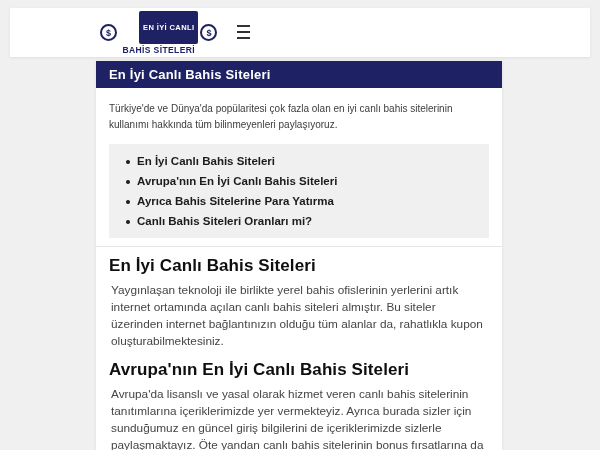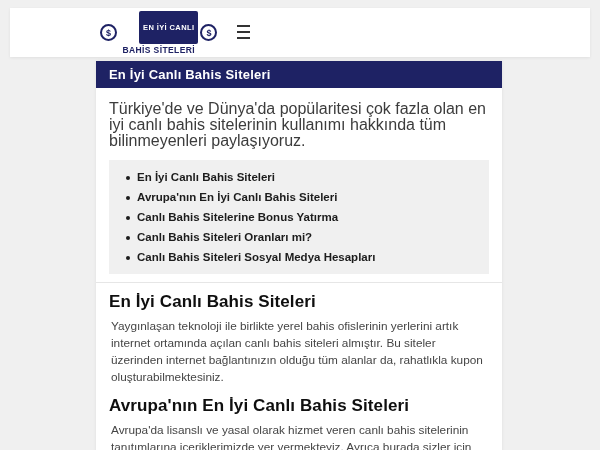--- a/index.html
+++ b/index.html
@@ -65,21 +65,21 @@
     display: flex; align-items: center; padding: 0 13px;
   }
   .titlebar h1 {
     margin: 0; color: #ffffff;
     font-size: 13px; font-weight: 600; letter-spacing: 0.2px;
   }
   .content { padding: 7px 13px 0 13px; }
 
   .intro {
     margin: 6px 0 11px 0;
-    font-size: 16px; font-weight: 500;
+    font-size: 10px; font-weight: 500;
     color: #3c3c3c; line-height: 16px;
   }
 
   .toc {
     background: #f0f0f0;
     padding: 7px 6px;
     margin: 0;
   }
   .toc ul { list-style: none; margin: 0; padding: 0; }
   .toc li {
@@ -135,23 +135,22 @@
     <h1>En İyi Canlı Bahis Siteleri</h1>
   </div>
 
   <div class="content">
     <p class="intro">Türkiye'de ve Dünya'da popülaritesi çok fazla olan en iyi canlı bahis sitelerinin kullanımı hakkında tüm bilinmeyenleri paylaşıyoruz.</p>
 
     <nav class="toc">
       <ul>
         <li>En İyi Canlı Bahis Siteleri</li>
         <li>Avrupa'nın En İyi Canlı Bahis Siteleri</li>
-        <li>Canlı Bahis Sitelerine Bonus Yatırma</li>
+        <li>Ayrıca Bahis Sitelerine Para Yatırma</li>
         <li>Canlı Bahis Siteleri Oranları mi?</li>
-        <li>Canlı Bahis Siteleri Sosyal Medya Hesapları</li>
       </ul>
     </nav>
 
     <hr class="divider">
 
     <div class="section">
       <h2>En İyi Canlı Bahis Siteleri</h2>
       <p>Yaygınlaşan teknoloji ile birlikte yerel bahis ofislerinin yerlerini artık internet ortamında açılan canlı bahis siteleri almıştır. Bu siteler üzerinden internet bağlantınızın olduğu tüm alanlar da, rahatlıkla kupon oluşturabilmektesiniz.</p>
     </div>
 

